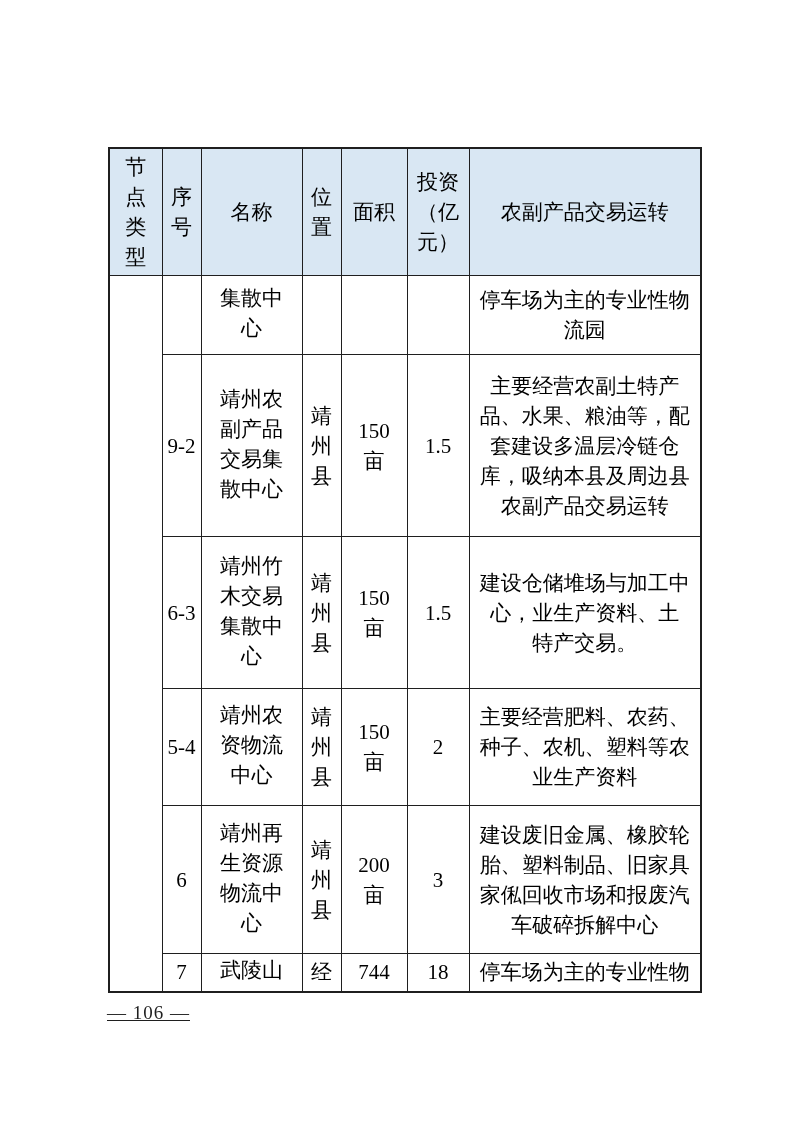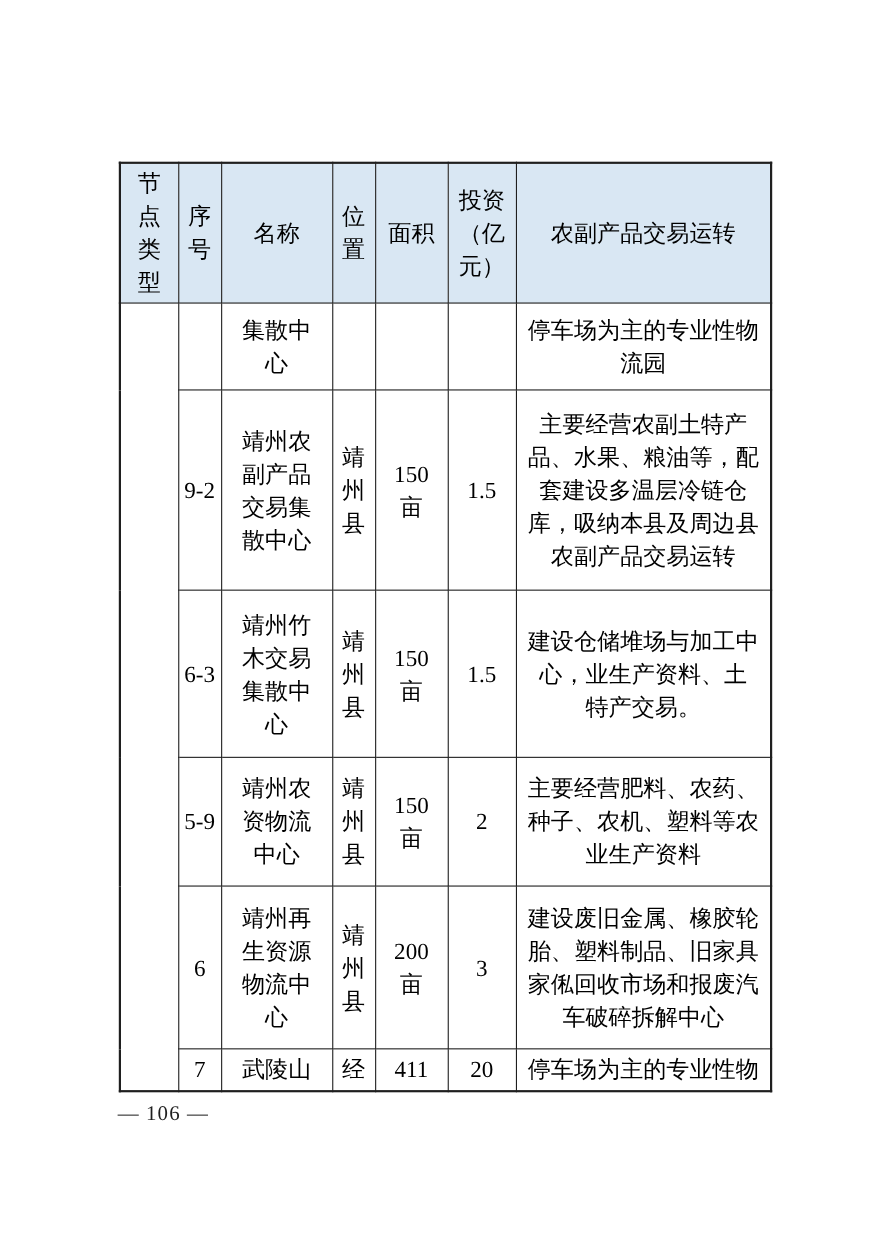--- a/index.html
+++ b/index.html
@@ -49,33 +49,35 @@
   tr.row-1 { height: 79px; }
   tr.row-2 { height: 182px; }
   tr.row-3 { height: 152px; }
   tr.row-4 { height: 117px; }
   tr.row-5 { height: 148px; }
   tr.row-6 { height: 38px; }
 
   td.c-name {
     text-align: left;
     padding: 3px 6px 3px 18px;
+    font-family: Liberation Mono, monospace;
   }
   td.c-func {
     text-align: left;
     padding: 3px 8px 3px 10px;
   }
   .page-footer {
     position: absolute;
     left: 107px;
     top: 1001px;
     font-size: 19px;
     line-height: 24px;
     color: #1f1f1f;
     letter-spacing: 1px;
+    text-decoration: underline;
   }
 </style>
 </head>
 <body>
 
 <div class="doc-table-wrap">
   <table class="doc-table">
     <colgroup>
       <col class="col-type">
       <col class="col-seq">
@@ -139,21 +141,21 @@
 州
 县</td>
         <td class="c-area">150
 亩</td>
         <td class="c-inv">1.5</td>
         <td class="c-func">建设仓储堆场与加工中
 心，业生产资料、土
 特产交易。</td>
       </tr>
       <tr class="row-4">
-        <td class="c-seq">5-9</td>
+        <td class="c-seq">5-4</td>
         <td class="c-name">靖州农
 资物流
 中心</td>
         <td class="c-loc">靖
 州
 县</td>
         <td class="c-area">150
 亩</td>
         <td class="c-inv">2</td>
         <td class="c-func">主要经营肥料、农药、
@@ -174,21 +176,21 @@
         <td class="c-inv">3</td>
         <td class="c-func">建设废旧金属、橡胶轮
 胎、塑料制品、旧家具
 家俬回收市场和报废汽
 车破碎拆解中心</td>
       </tr>
       <tr class="row-6">
         <td class="c-seq">7</td>
         <td class="c-name">武陵山</td>
         <td class="c-loc">经</td>
-        <td class="c-area">411</td>
-        <td class="c-inv">20</td>
+        <td class="c-area">744</td>
+        <td class="c-inv">18</td>
         <td class="c-func">停车场为主的专业性物</td>
       </tr>
     </tbody>
   </table>
 </div>
 
 <div class="page-footer">— 106 —</div>
 
 </body></html>

